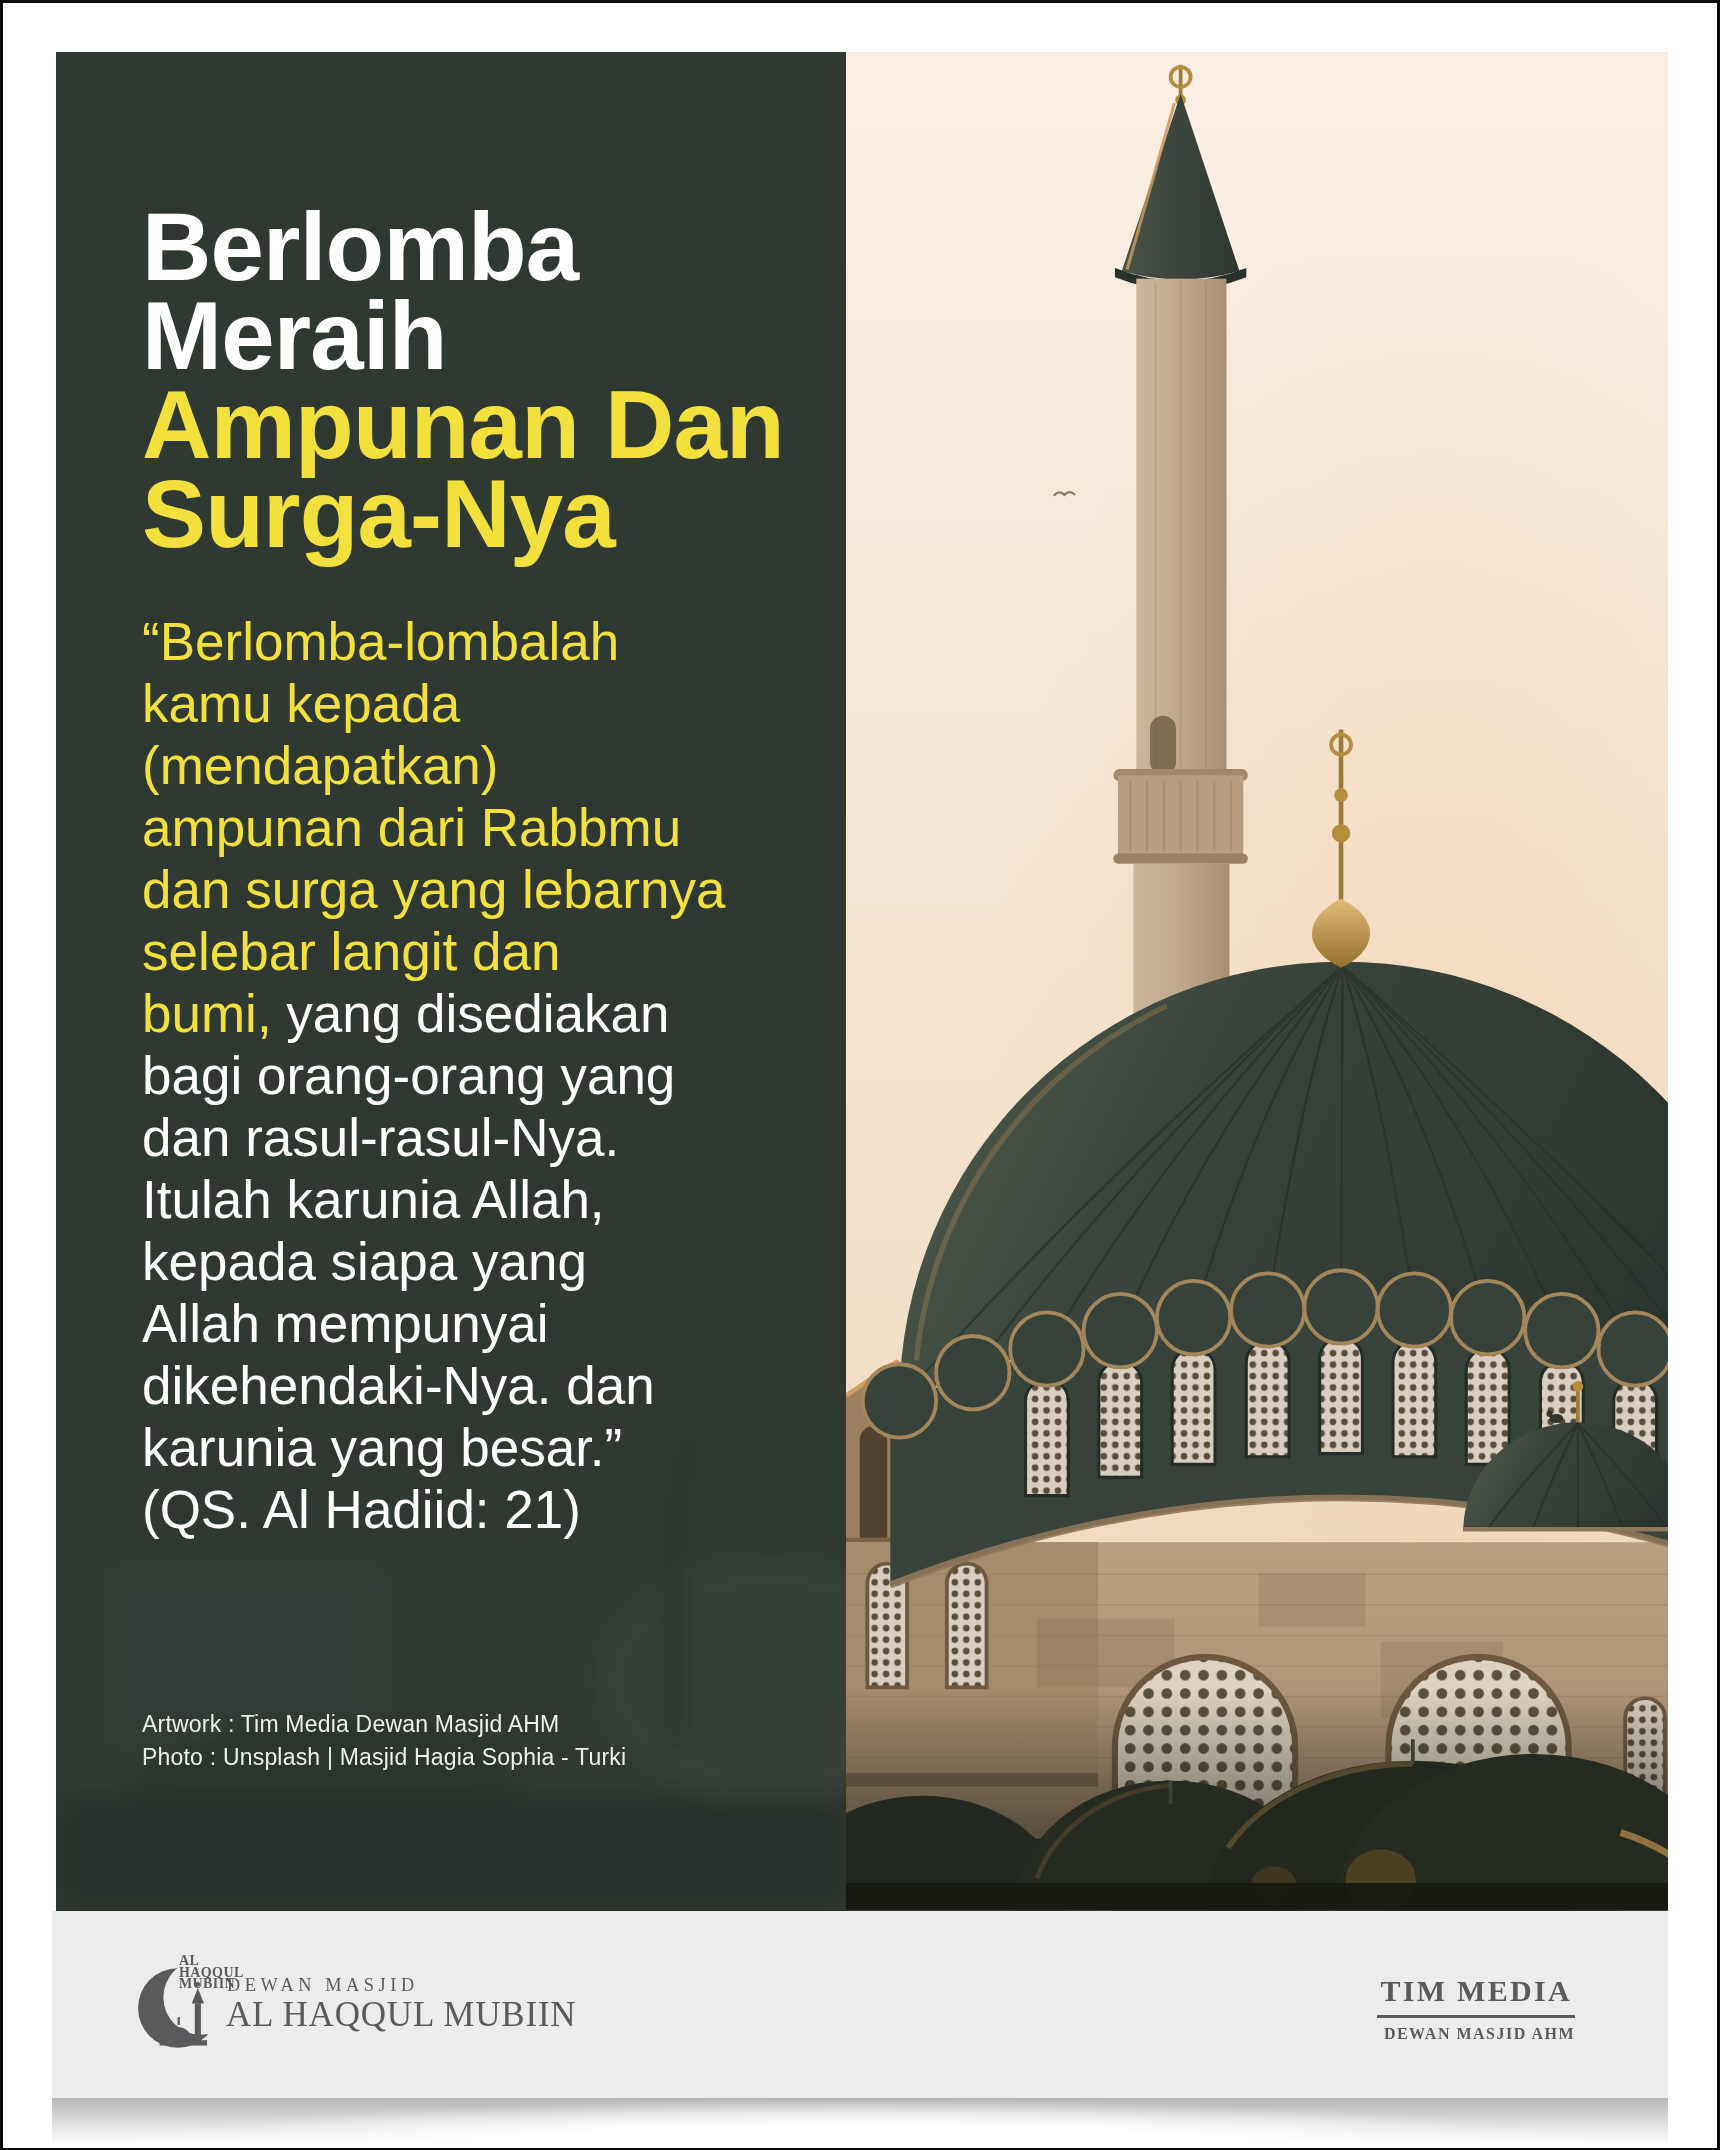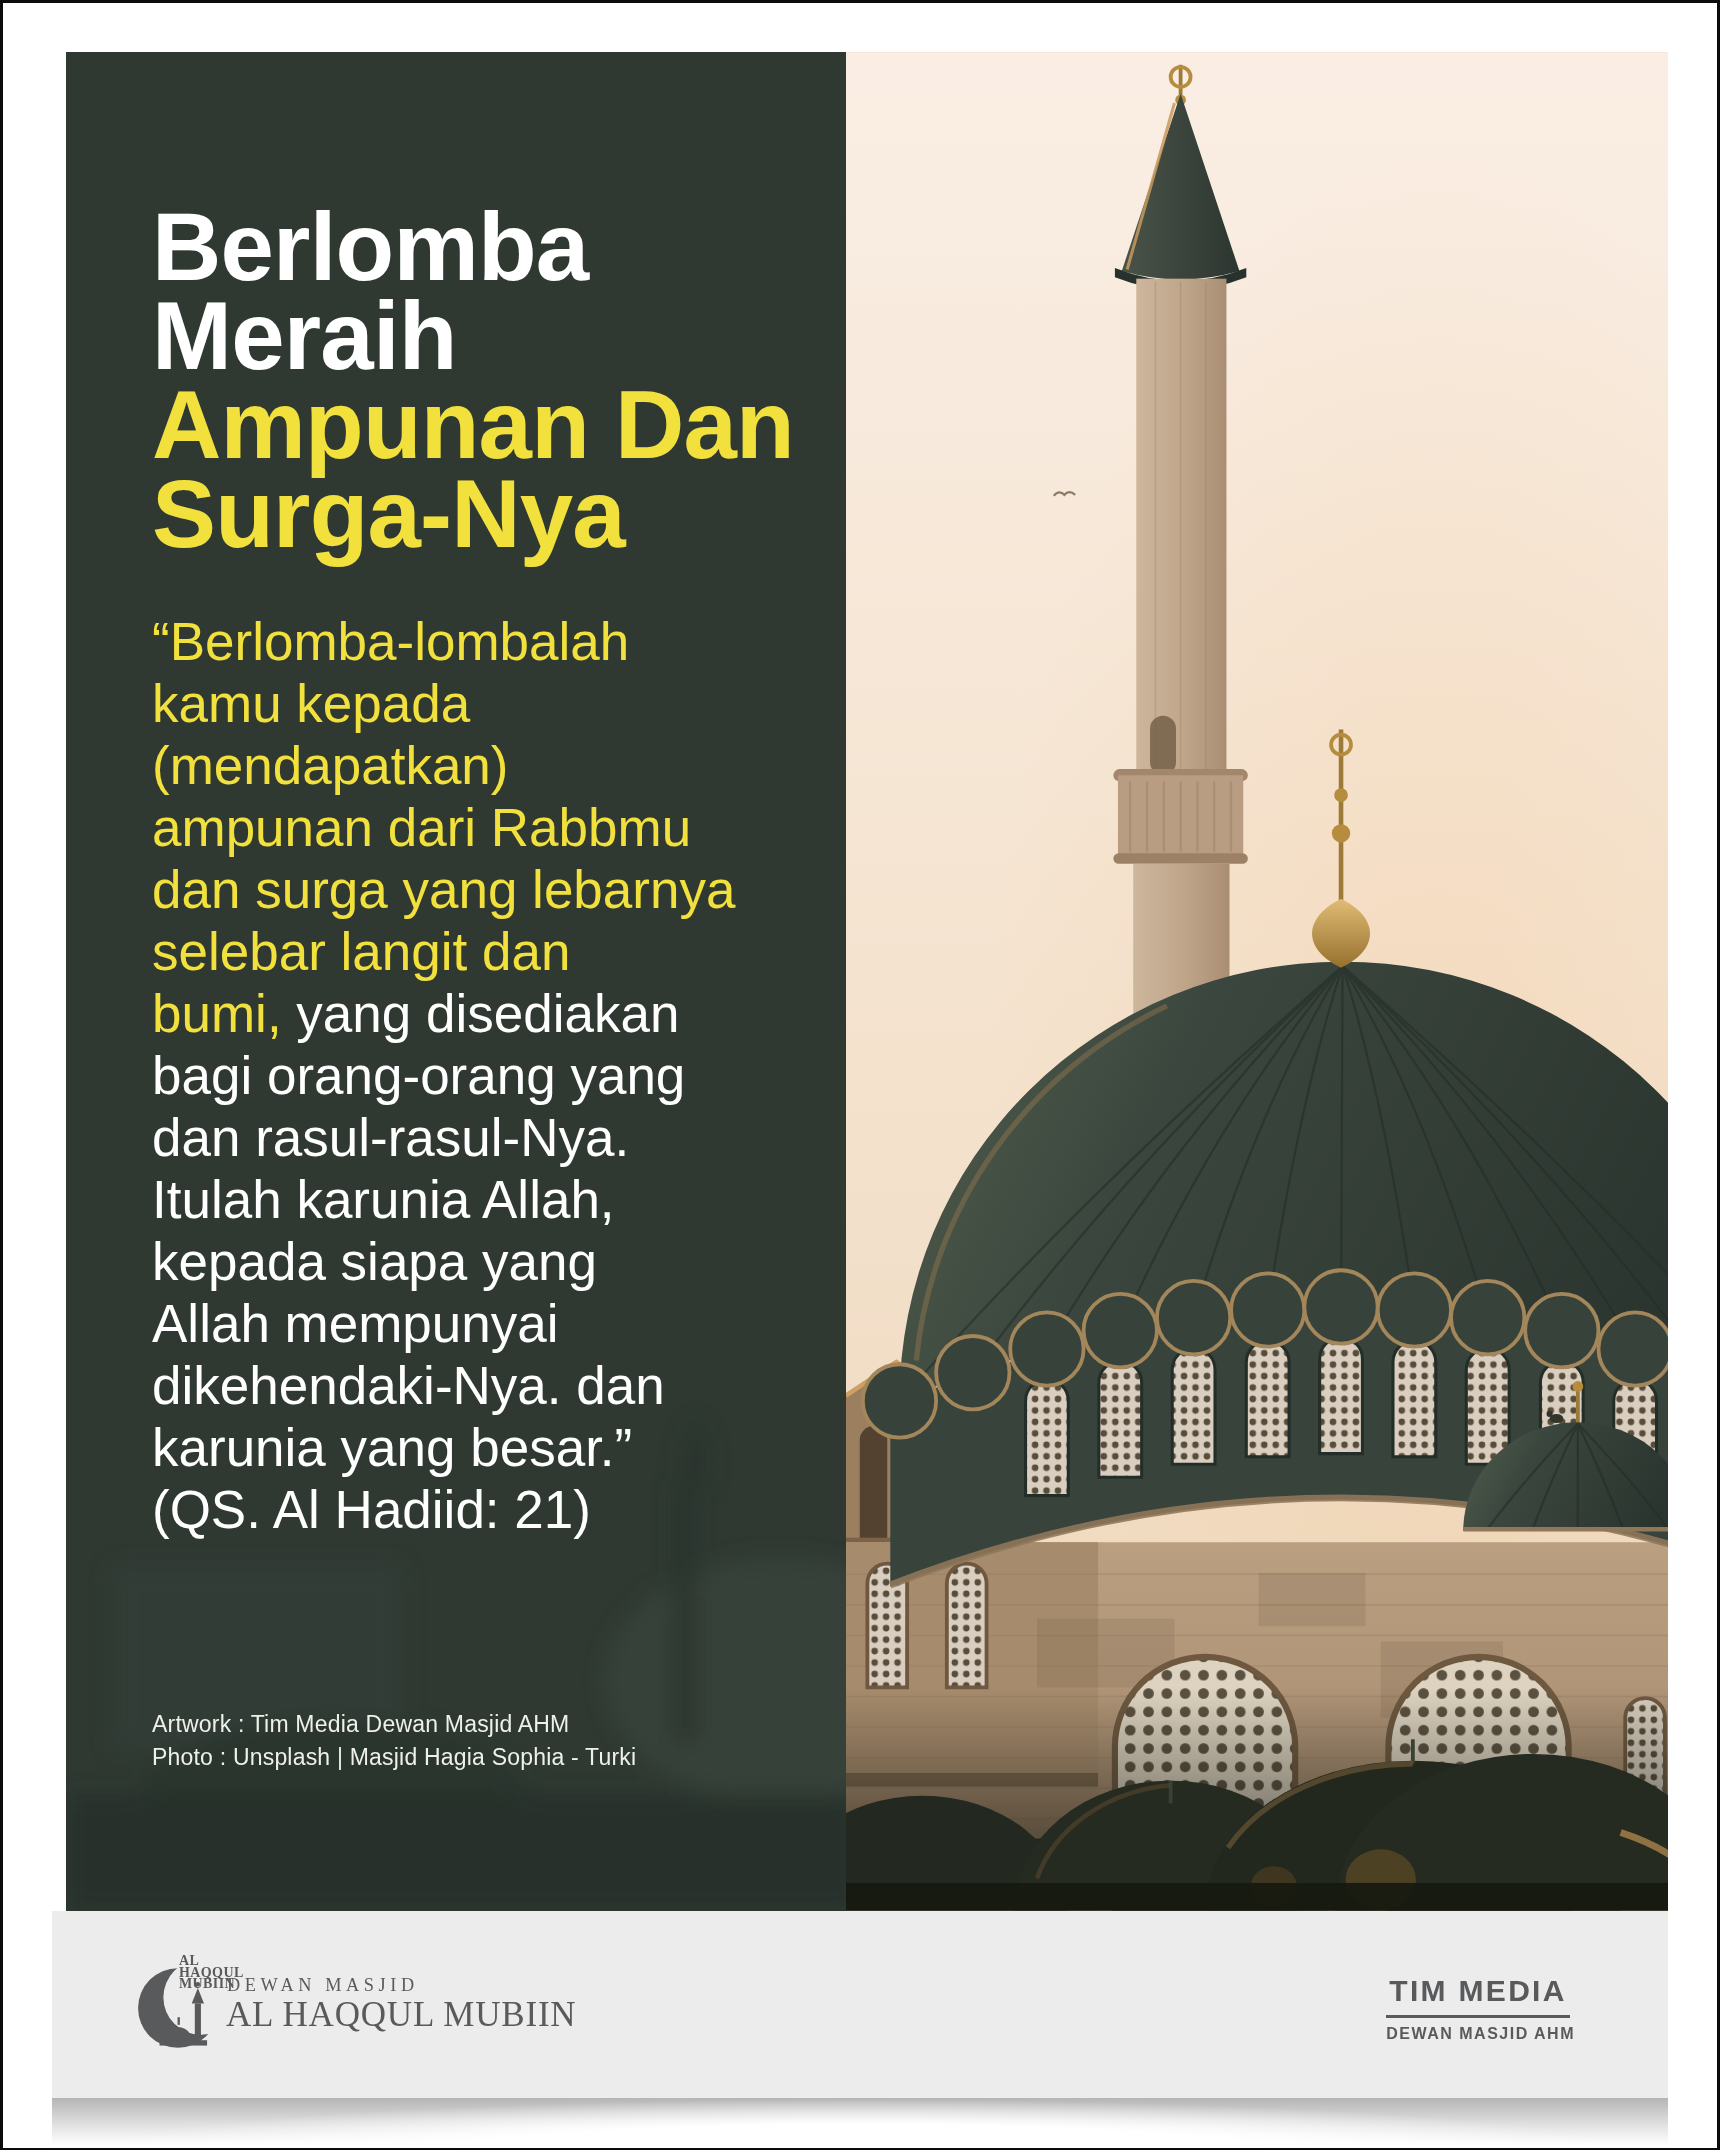--- a/index.html
+++ b/index.html
@@ -4,21 +4,21 @@
 <style>
   html,body{margin:0;padding:0;}
   body{
     width:1720px;height:2151px;position:relative;background:#ffffff;
     font-family:"Liberation Sans", sans-serif;
   }
   .page{position:absolute;inset:0;border:3.1px solid #0b0b0b;box-sizing:border-box;background:#ffffff;overflow:hidden;}
   .poster{position:absolute;left:49px;top:49px;width:1616px;height:2046px;}
 
   
-  .panel{position:absolute;left:14px;top:0;width:794px;height:1859px;background:var(--panel,#2f3932);overflow:hidden;}
+  .panel{position:absolute;left:4px;top:0;width:794px;height:1859px;background:var(--panel,#2f3932);overflow:hidden;}
   .panel-sil{position:absolute;left:0;top:0;}
 
   .c-w{color:var(--white,#ffffff);}
   .c-y{color:var(--yellow,#f2e13c);}
 
   .title{position:absolute;left:86px;top:150px;font-weight:700;font-size:96px;line-height:89px;letter-spacing:-0.8px;}
   .t-line{white-space:pre;}
   .quote{position:absolute;left:86px;top:559px;font-size:53px;line-height:62px;font-weight:400;}
   .q-line{white-space:pre;}
   .credits{position:absolute;left:86px;top:1656px;font-size:23px;line-height:33px;color:#eef0ea;letter-spacing:0.2px;}
@@ -27,21 +27,21 @@
   .photo{position:absolute;left:794px;top:0;width:822px;height:1859px;overflow:hidden;background:#f4e4d0;}
   .photo svg{display:block;}
 
   
   .footer{position:absolute;left:0;top:1859px;width:1616px;height:187px;background:var(--footer-bg,#ececec);}
   .logo-left{position:absolute;left:86px;top:49px;width:581px;height:122px;color:var(--logo-gray,#595a5c);}
   .crescent-svg{position:absolute;left:0;top:1.5px;}
   .mark-text{position:absolute;left:41px;top:-4.6px;font-family:"Liberation Serif",serif;font-size:14px;line-height:11.5px;letter-spacing:0.4px;font-weight:700;color:var(--logo-gray,#595a5c);}
   .org-small{position:absolute;left:89px;top:15.3px;font-family:"Liberation Serif",serif;font-size:18.3px;letter-spacing:4.6px;color:var(--logo-gray,#595a5c);}
   .org-large{position:absolute;left:88px;top:35px;font-family:"Liberation Serif",serif;font-size:35px;letter-spacing:0.8px;color:var(--logo-gray,#595a5c);}
-  .logo-right{position:absolute;right:93px;top:63px;text-align:left;color:var(--logo-gray,#595a5c);font-family:Liberation Sans, sans-serif;}
+  .logo-right{position:absolute;right:93px;top:63px;text-align:right;color:var(--logo-gray,#595a5c);font-family:Liberation Serif, serif;}
   .tm{display:inline-block;font-size:30px;font-weight:700;letter-spacing:2.3px;padding:0 3.1px 6.9px 3.1px;border-bottom:3.8px solid var(--logo-gray,#595a5c);}
   .tm-sub{margin-top:7px;font-size:16px;font-weight:700;letter-spacing:1.5px;}
 
   
   .shadow{
     position:absolute;left:49px;top:2095px;width:1616px;height:47px;
     background:
       radial-gradient(ellipse 62% 150% at 50% 120%, #ffffff 42%, rgba(255,255,255,0) 78%),
       linear-gradient(180deg,#b5b5b5 0%, #e3e3e3 60%, #ffffff 100%);
   }

